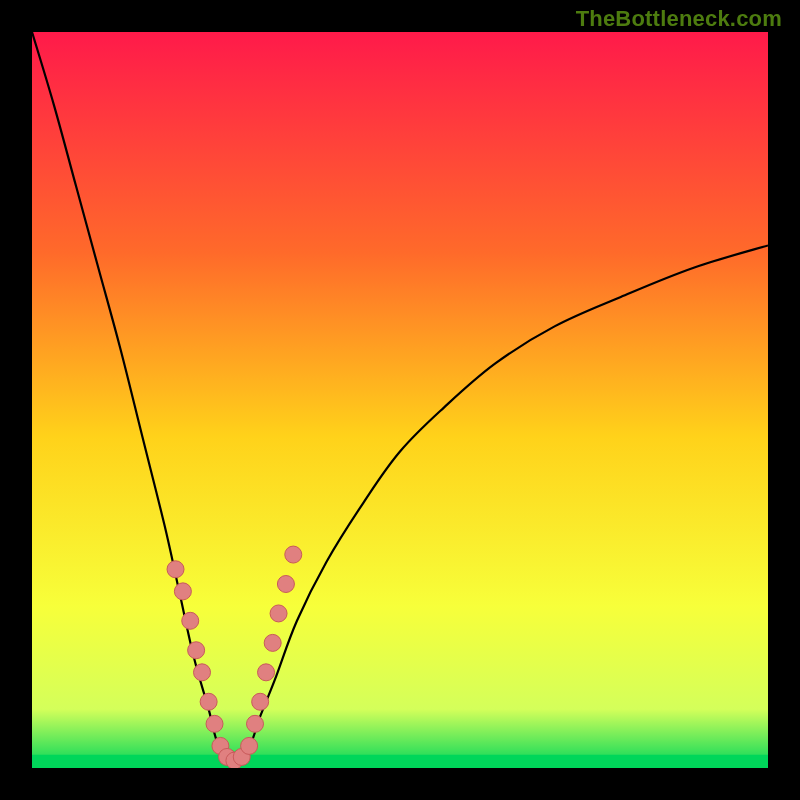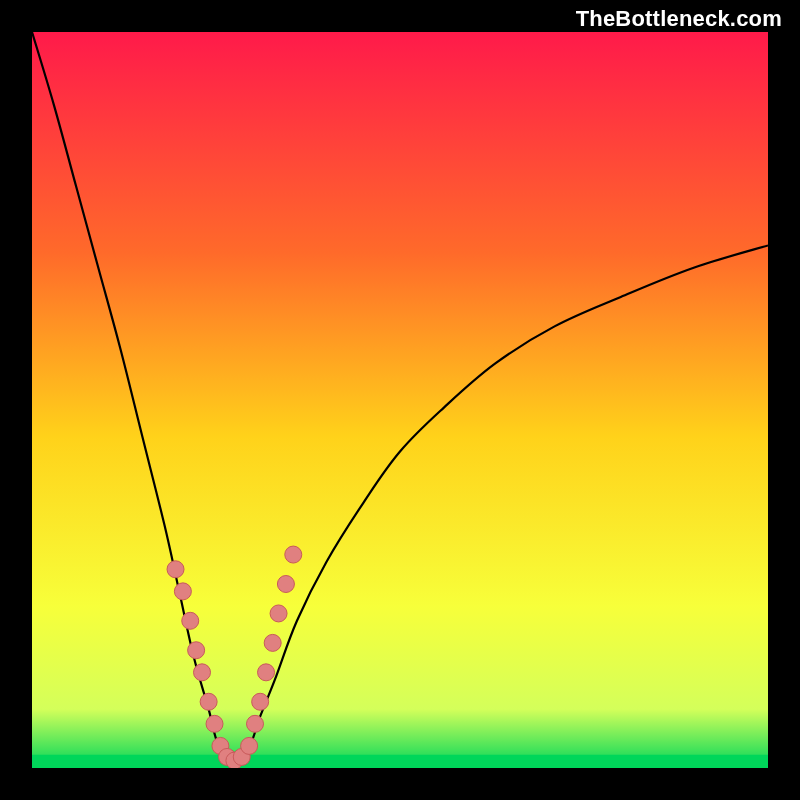--- a/index.html
+++ b/index.html
@@ -23,21 +23,21 @@
     left: 32px;
     top: 32px;
     width: 736px;
     height: 736px;
     overflow: hidden;
   }
   .watermark {
     position: absolute;
     top: 6px;
     right: 18px;
-    color: #ffffff;
+    color: #4d7c0f;
     font-size: 22px;
     font-weight: 600;
     letter-spacing: 0.2px;
   }
   svg { display: block; }
 </style>
 </head>
 <body>
 
 <div class="frame">

